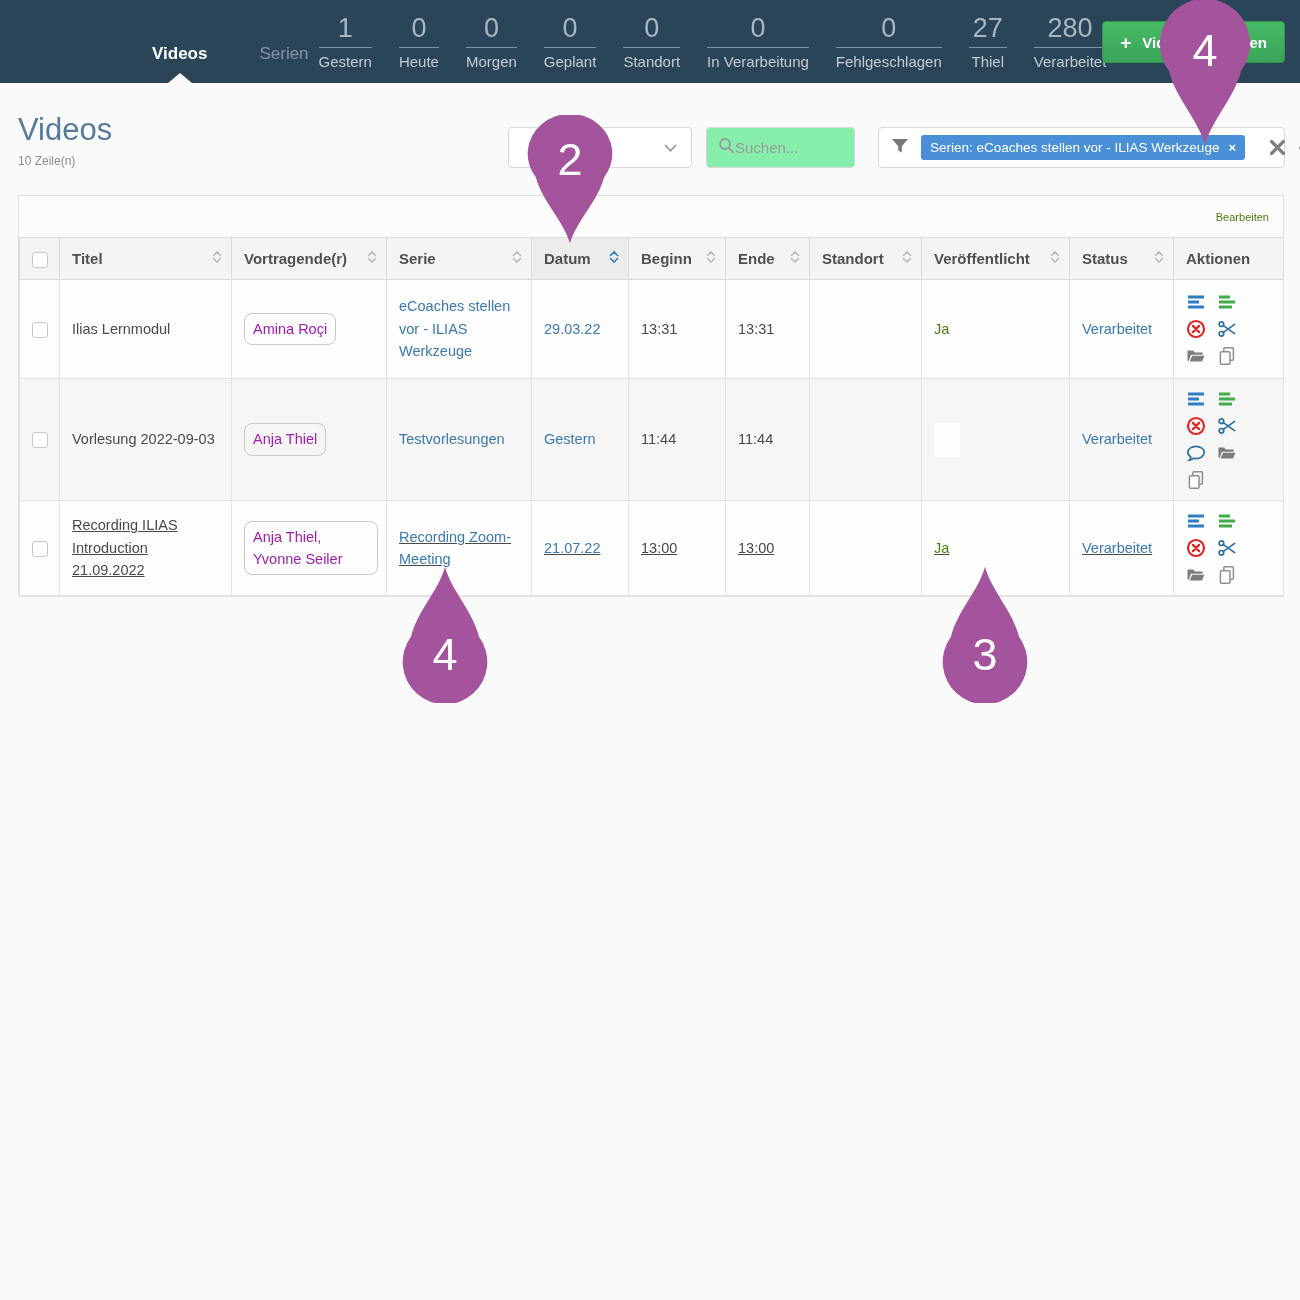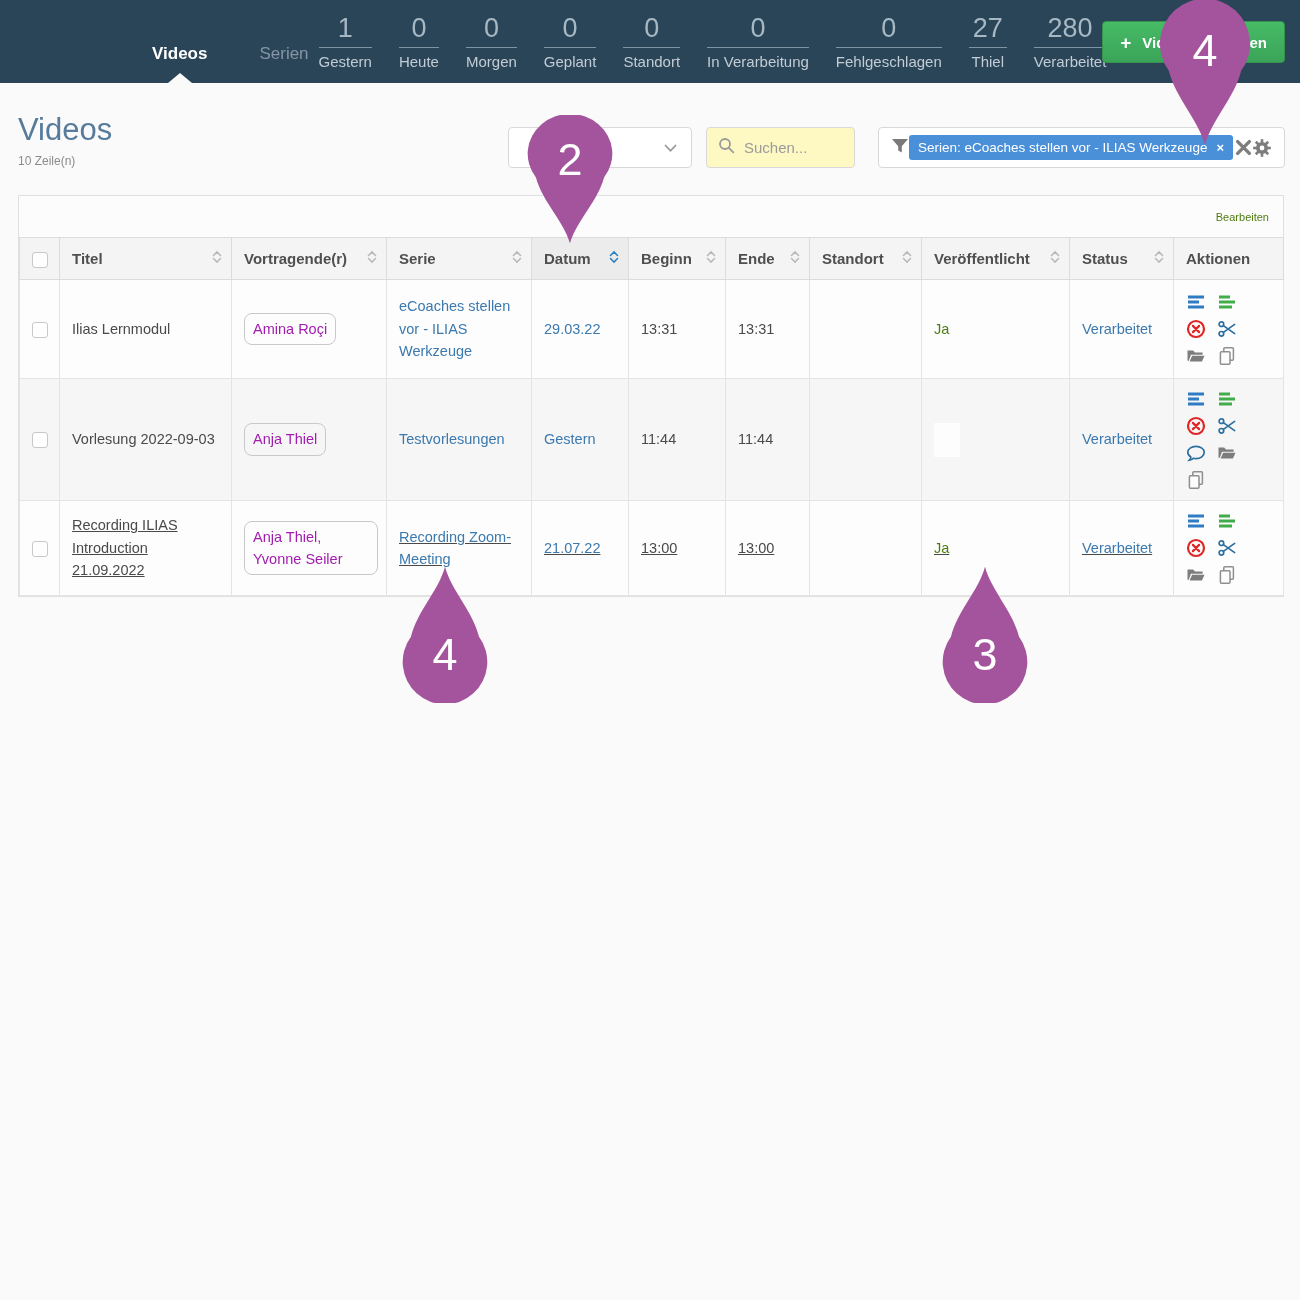--- a/index.html
+++ b/index.html
@@ -25,27 +25,27 @@
     color:#fff; font-weight:bold; font-size:15px; display:flex; align-items:center; gap:11px; cursor:pointer; }
   .add-btn .plus { font-size:19px; font-weight:bold; line-height:1; }
   
   .page-header { padding:30px 0 0 18px; }
   .page-title { font-size:31px; font-weight:300; color:#567b9b; line-height:1.1; }
   .row-count { font-size:12px; color:#8b8b8b; margin-top:7px; }
   
   .select-box { position:absolute; left:508px; top:127px; width:184px; height:41px; background:#fff;
     border:1px solid #d8d8d8; border-radius:4px; display:flex; align-items:center;
     justify-content:flex-end; padding-right:14px; cursor:pointer; }
-  .search-box { position:absolute; left:706px; top:127px; width:149px; height:41px; background:#fef9c3;
-    border:1px solid #d8d8d8; border-radius:4px; display:flex; align-items:center; padding:0 11px; gap:9px; }
+  .search-box { position:absolute; left:706px; top:127px; width:149px; height:41px; background:#86efac;
+    border:1px solid #d8d8d8; border-radius:4px; display:flex; align-items:center; padding:0 11px; }
   .search-box input { border:none; outline:none; width:100%; font-size:15px; color:#555;
     font-family:"Liberation Sans",sans-serif; background:transparent; }
   .search-box input::placeholder { color:#9b9b9b; }
   .filter-box { position:absolute; left:878px; top:127px; width:407px; height:41px; background:#fff;
-    border:1px solid #d8d8d8; border-radius:4px; display:flex; align-items:center; padding:0 12px; }
+    border:1px solid #d8d8d8; border-radius:4px; display:flex; align-items:center; padding:0 12px; gap:12px; }
   .filter-chip { background:#4a90d9; color:#fff; font-size:13.5px; border-radius:3px;
     padding:5px 9px; display:flex; align-items:center; gap:9px; white-space:nowrap; cursor:pointer; }
   .filter-chip .chip-x { font-weight:bold; font-size:13px; }
   .filter-spacer { flex:1; }
   .icon-btn { display:flex; align-items:center; cursor:pointer; }
   
   .table-wrap { position:absolute; left:18px; top:195px; width:1266px; background:#fdfdfd;
     border:1px solid #e0e0e0; }
   .edit-bar { height:41px; display:flex; align-items:center; justify-content:flex-end;
     padding-right:14px; background:#fcfcfc; }

